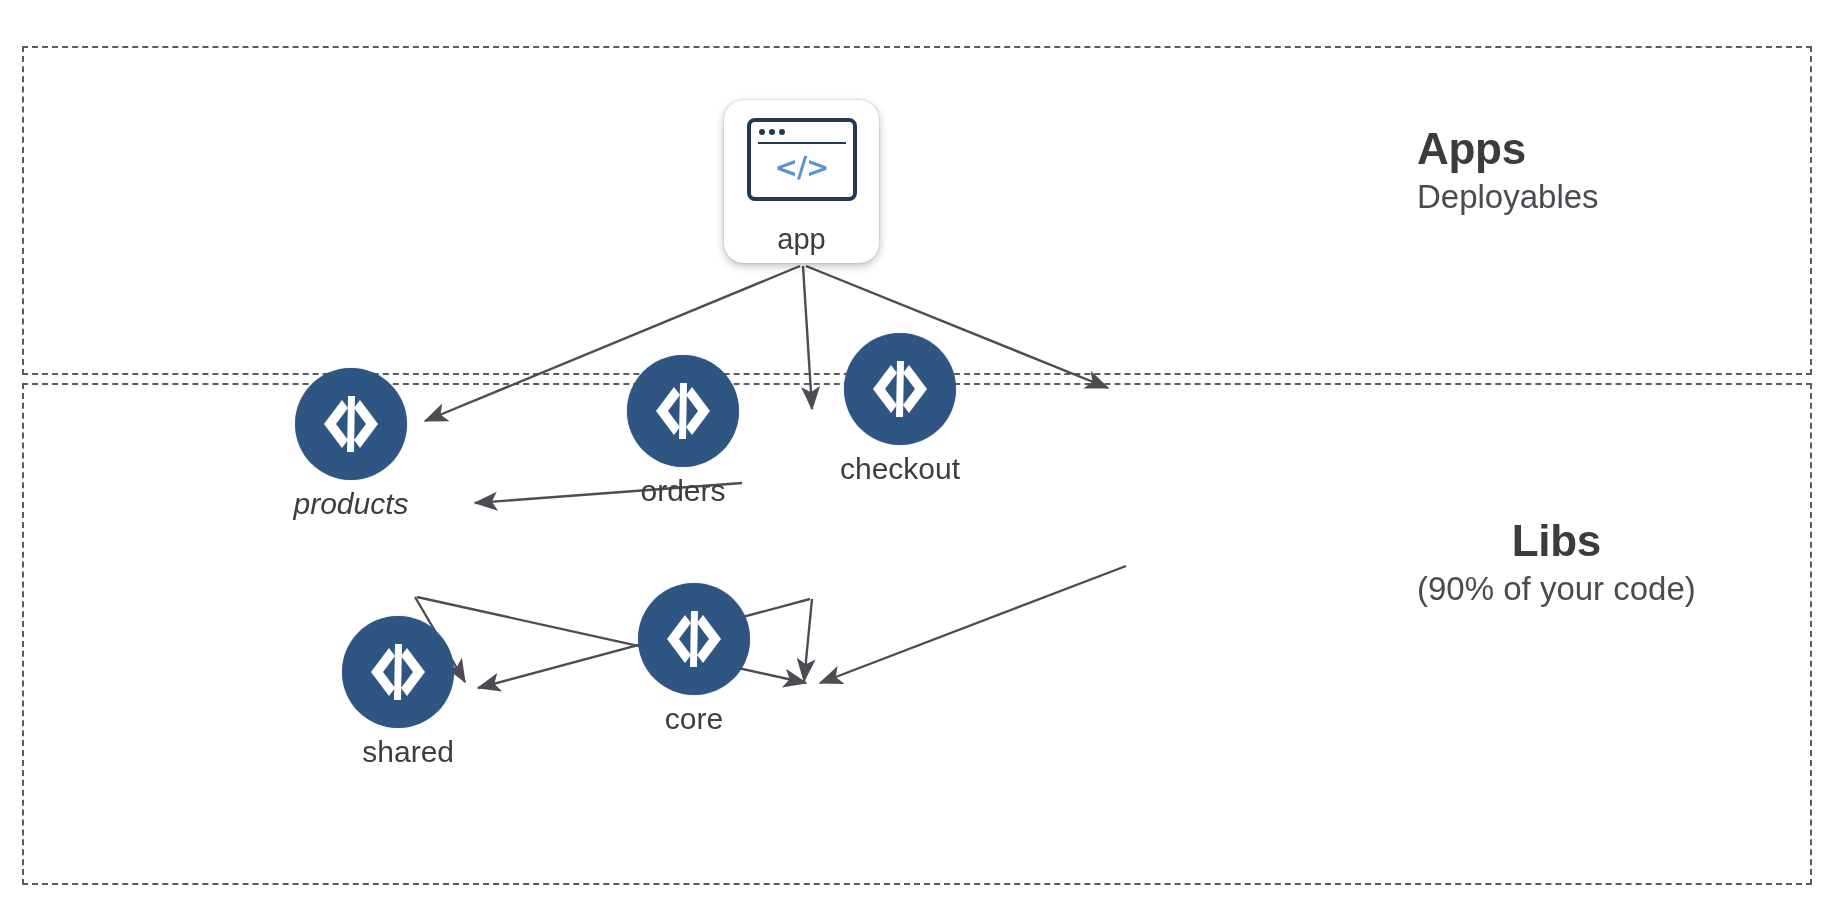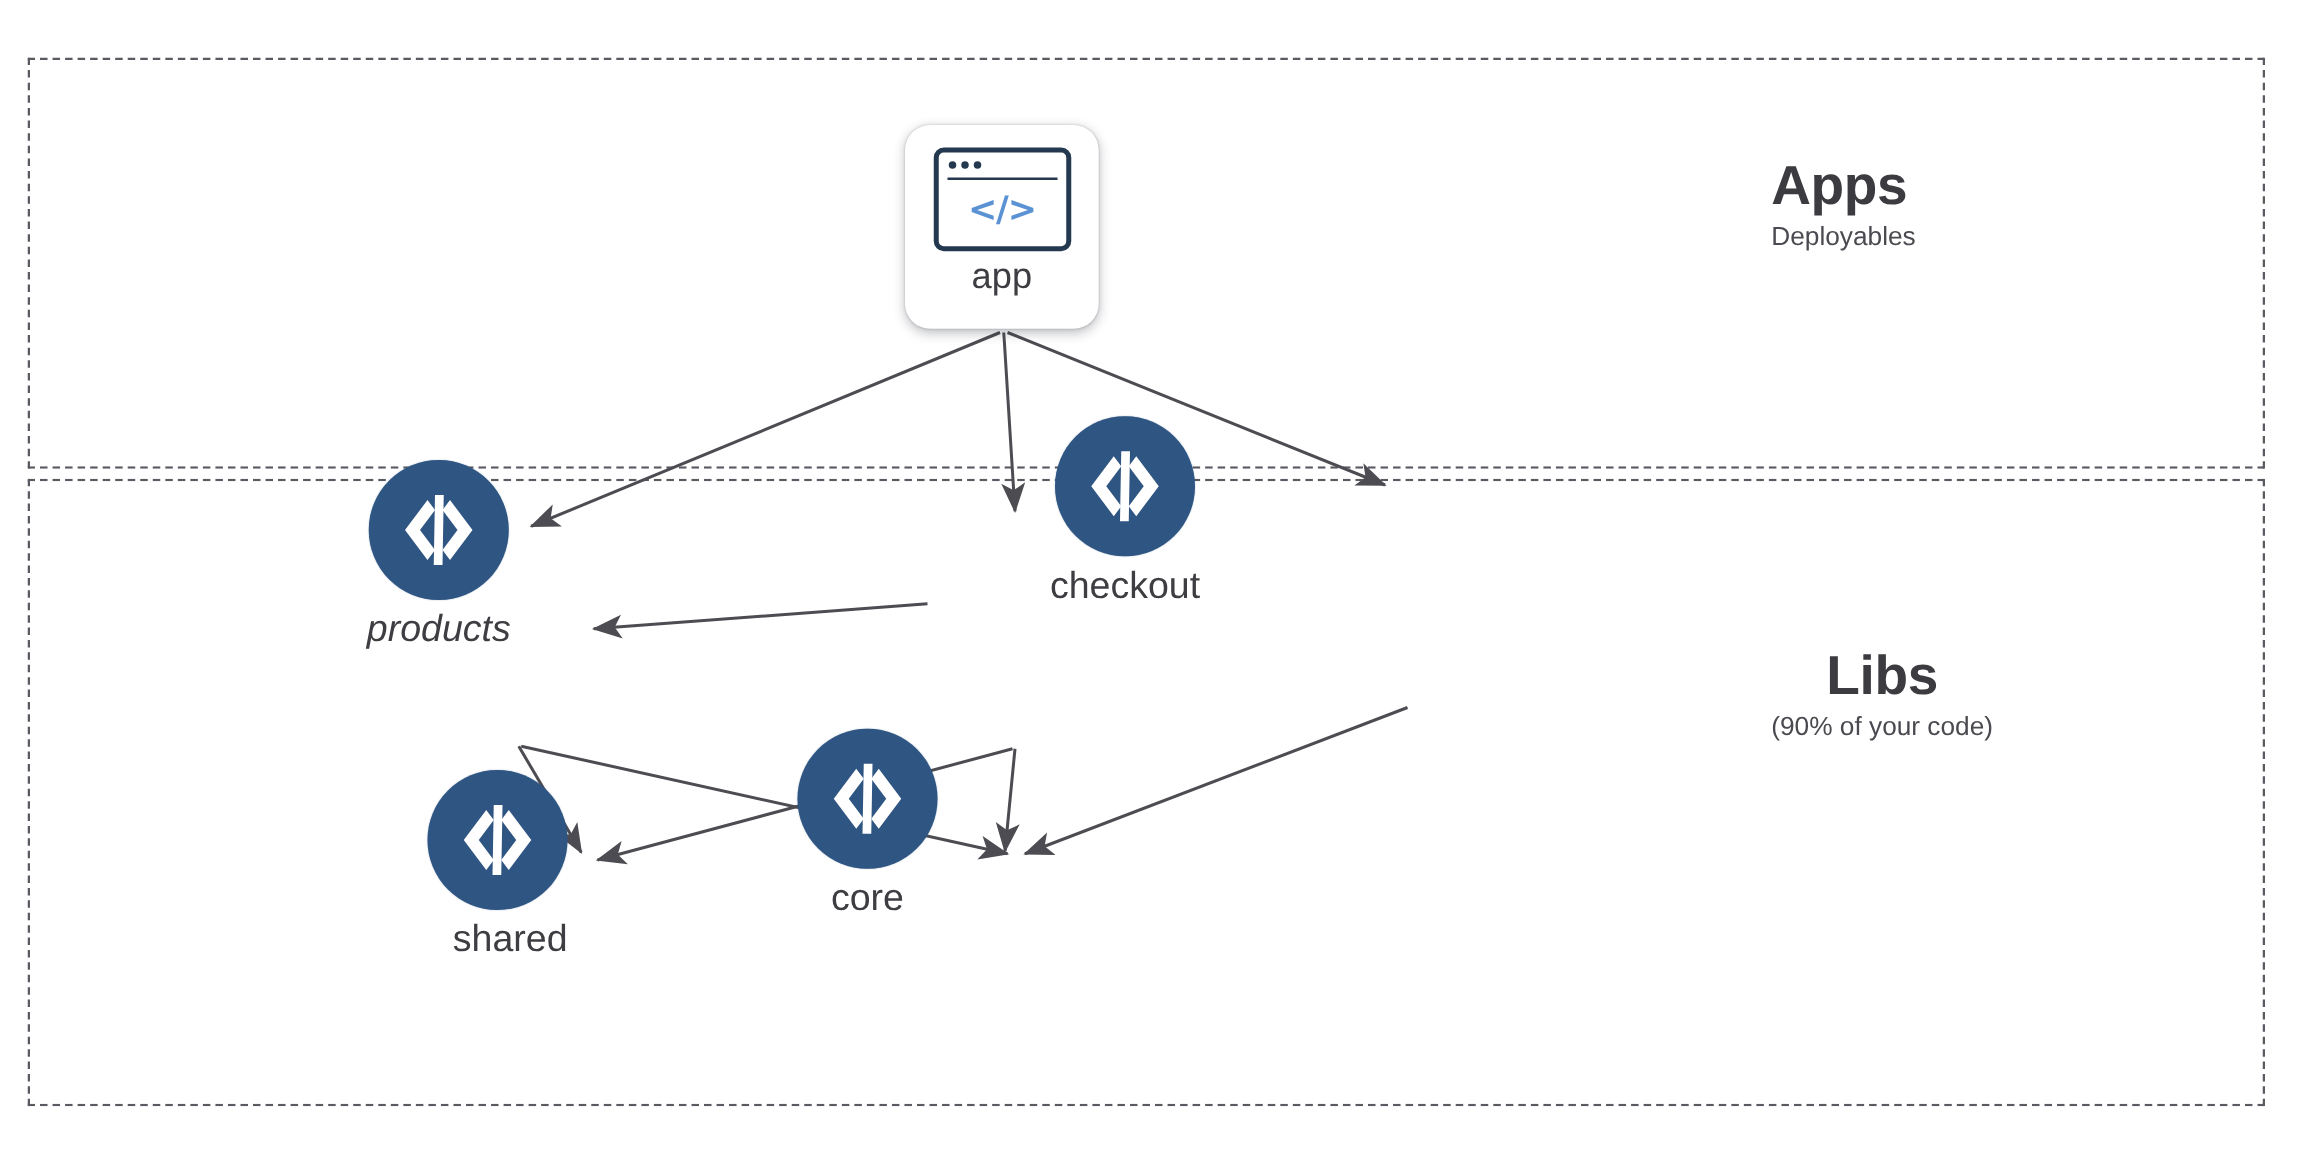--- a/index.html
+++ b/index.html
@@ -47,21 +47,21 @@
   }
   .region-title {
     font-size: 44px;
     font-weight: bold;
     letter-spacing: -0.3px;
     line-height: 1.05;
     color: #3b3b40;
     white-space: nowrap;
   }
   .region-sub {
-    font-size: 21px;
+    font-size: 33px;
     font-weight: normal;
     line-height: 1.3;
     color: #4a4a50;
     white-space: nowrap;
     margin-top: 4px;
   }
   #caption-apps { left: 1393px; top: 126px; }
   #caption-libs { left: 1393px; top: 518px; text-align: center; }
 
   
@@ -134,21 +134,21 @@
     font-size: 28px;
     font-weight: bold;
     color: #5b92d4;
     letter-spacing: -1px;
     margin-top: 16px;
     line-height: 1;
   }
   .app-label {
     font-size: 29px;
     color: #3d3d42;
-    margin-top: 6px;
+    margin-top: 24px;
     line-height: 1;
   }
 
   
   .lib-node {
     position: absolute;
     display: flex;
     flex-direction: column;
     align-items: center;
   }
@@ -228,20 +228,30 @@
     <div class="lib-circle">
       <svg width="72" height="64" viewBox="0 0 72 64" aria-hidden="true">
         <path d="M27 8 L9 32 L27 56 L33 48 L21 32 L33 16 Z" fill="#ffffff"></path>
         <path d="M45 8 L63 32 L45 56 L39 48 L51 32 L39 16 Z" fill="#ffffff"></path>
         <path d="M40 4 L33 4 L32 60 L39 60 Z" fill="#ffffff"></path>
       </svg>
     </div>
     <div class="lib-label">products</div>
   </div>
 
+  <div class="lib-node" id="node-orders">
+    <div class="lib-circle">
+      <svg width="72" height="64" viewBox="0 0 72 64" aria-hidden="true">
+        <path d="M27 8 L9 32 L27 56 L33 48 L21 32 L33 16 Z" fill="#ffffff"></path>
+        <path d="M45 8 L63 32 L45 56 L39 48 L51 32 L39 16 Z" fill="#ffffff"></path>
+        <path d="M40 4 L33 4 L32 60 L39 60 Z" fill="#ffffff"></path>
+      </svg>
+    </div>
+    <div class="lib-label">orders</div>
+  </div>
 
   <div class="lib-node" id="node-checkout">
     <div class="lib-circle">
       <svg width="72" height="64" viewBox="0 0 72 64" aria-hidden="true">
         <path d="M27 8 L9 32 L27 56 L33 48 L21 32 L33 16 Z" fill="#ffffff"></path>
         <path d="M45 8 L63 32 L45 56 L39 48 L51 32 L39 16 Z" fill="#ffffff"></path>
         <path d="M40 4 L33 4 L32 60 L39 60 Z" fill="#ffffff"></path>
       </svg>
     </div>
     <div class="lib-label">checkout</div>

